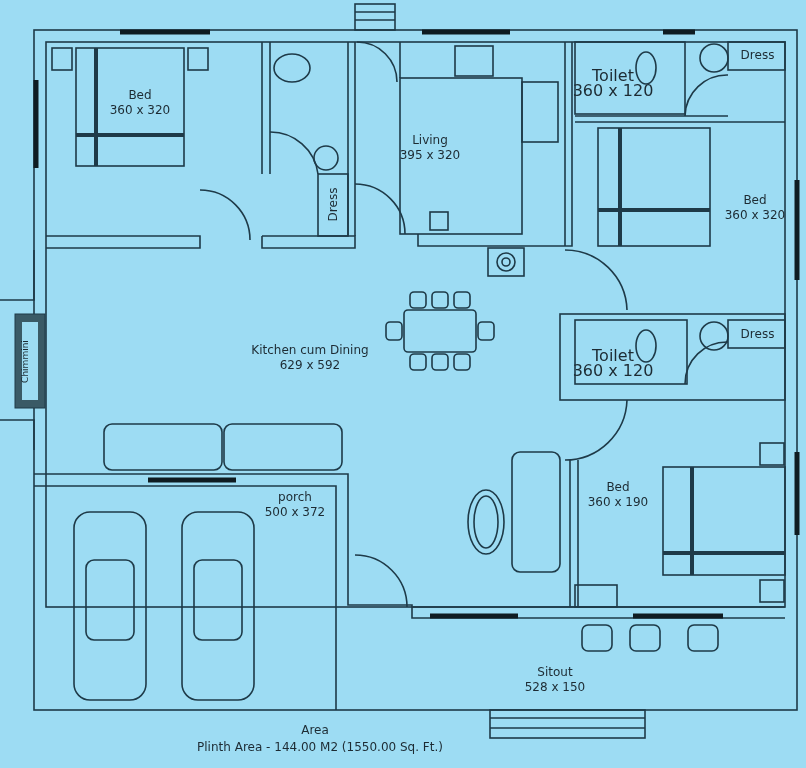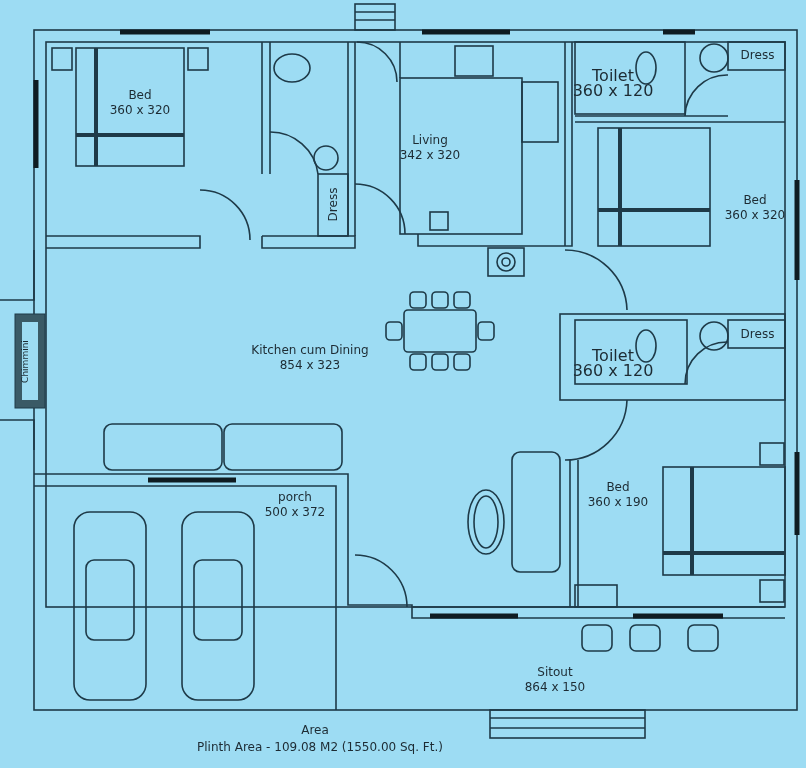--- a/index.html
+++ b/index.html
@@ -137,48 +137,48 @@
   <rect x="15" y="314" width="30" height="94" fill="#3a5a66" stroke="#1e3a48"></rect>
   <rect x="22" y="322" width="16" height="78" fill="#9ddcf3"></rect>
 </svg>
 
 <div class="lbl" style="left:90px;top:88px;width:100px;">
     <div>Bed</div>
     <div>360 x 320</div>
   </div>
 <div class="lbl" style="left:380px;top:133px;width:100px;">
     <div>Living</div>
-    <div>342 x 320</div>
+    <div>395 x 320</div>
   </div>
 <div class="lbl sm" style="left:568px;top:68px;width:90px;">
     <div>Toilet</div>
     <div>360 x 120</div>
   </div>
 <div class="lbl" style="left:730px;top:48px;width:55px;">Dress</div>
 <div class="lbl" style="left:705px;top:193px;width:100px;">
     <div>Bed</div>
     <div>360 x 320</div>
   </div>
 <div class="lbl vert" style="left:308px;top:197px;width:50px;">Dress</div>
 <div class="lbl" style="left:230px;top:343px;width:160px;">
     <div>Kitchen cum Dining</div>
-    <div>854 x 323</div>
+    <div>629 x 592</div>
   </div>
 <div class="lbl sm" style="left:568px;top:348px;width:90px;">
     <div>Toilet</div>
     <div>360 x 120</div>
   </div>
 <div class="lbl" style="left:730px;top:327px;width:55px;">Dress</div>
 <div class="lbl vert" style="left:-5px;top:354px;width:60px;font-size:9px;color:#1d2b33;">Chimmini</div>
 <div class="lbl" style="left:568px;top:480px;width:100px;">
     <div>Bed</div>
     <div>360 x 190</div>
   </div>
 <div class="lbl" style="left:250px;top:490px;width:90px;">
     <div>porch</div>
     <div>500 x 372</div>
   </div>
 <div class="lbl" style="left:505px;top:665px;width:100px;">
     <div>Sitout</div>
-    <div>864 x 150</div>
+    <div>528 x 150</div>
   </div>
 <div class="lbl" style="left:265px;top:723px;width:100px;">Area</div>
-<div class="lbl" style="left:170px;top:740px;width:300px;">Plinth Area - 109.08 M2 (1550.00 Sq. Ft.)</div>
+<div class="lbl" style="left:170px;top:740px;width:300px;">Plinth Area - 144.00 M2 (1550.00 Sq. Ft.)</div>
 
 </body></html>

